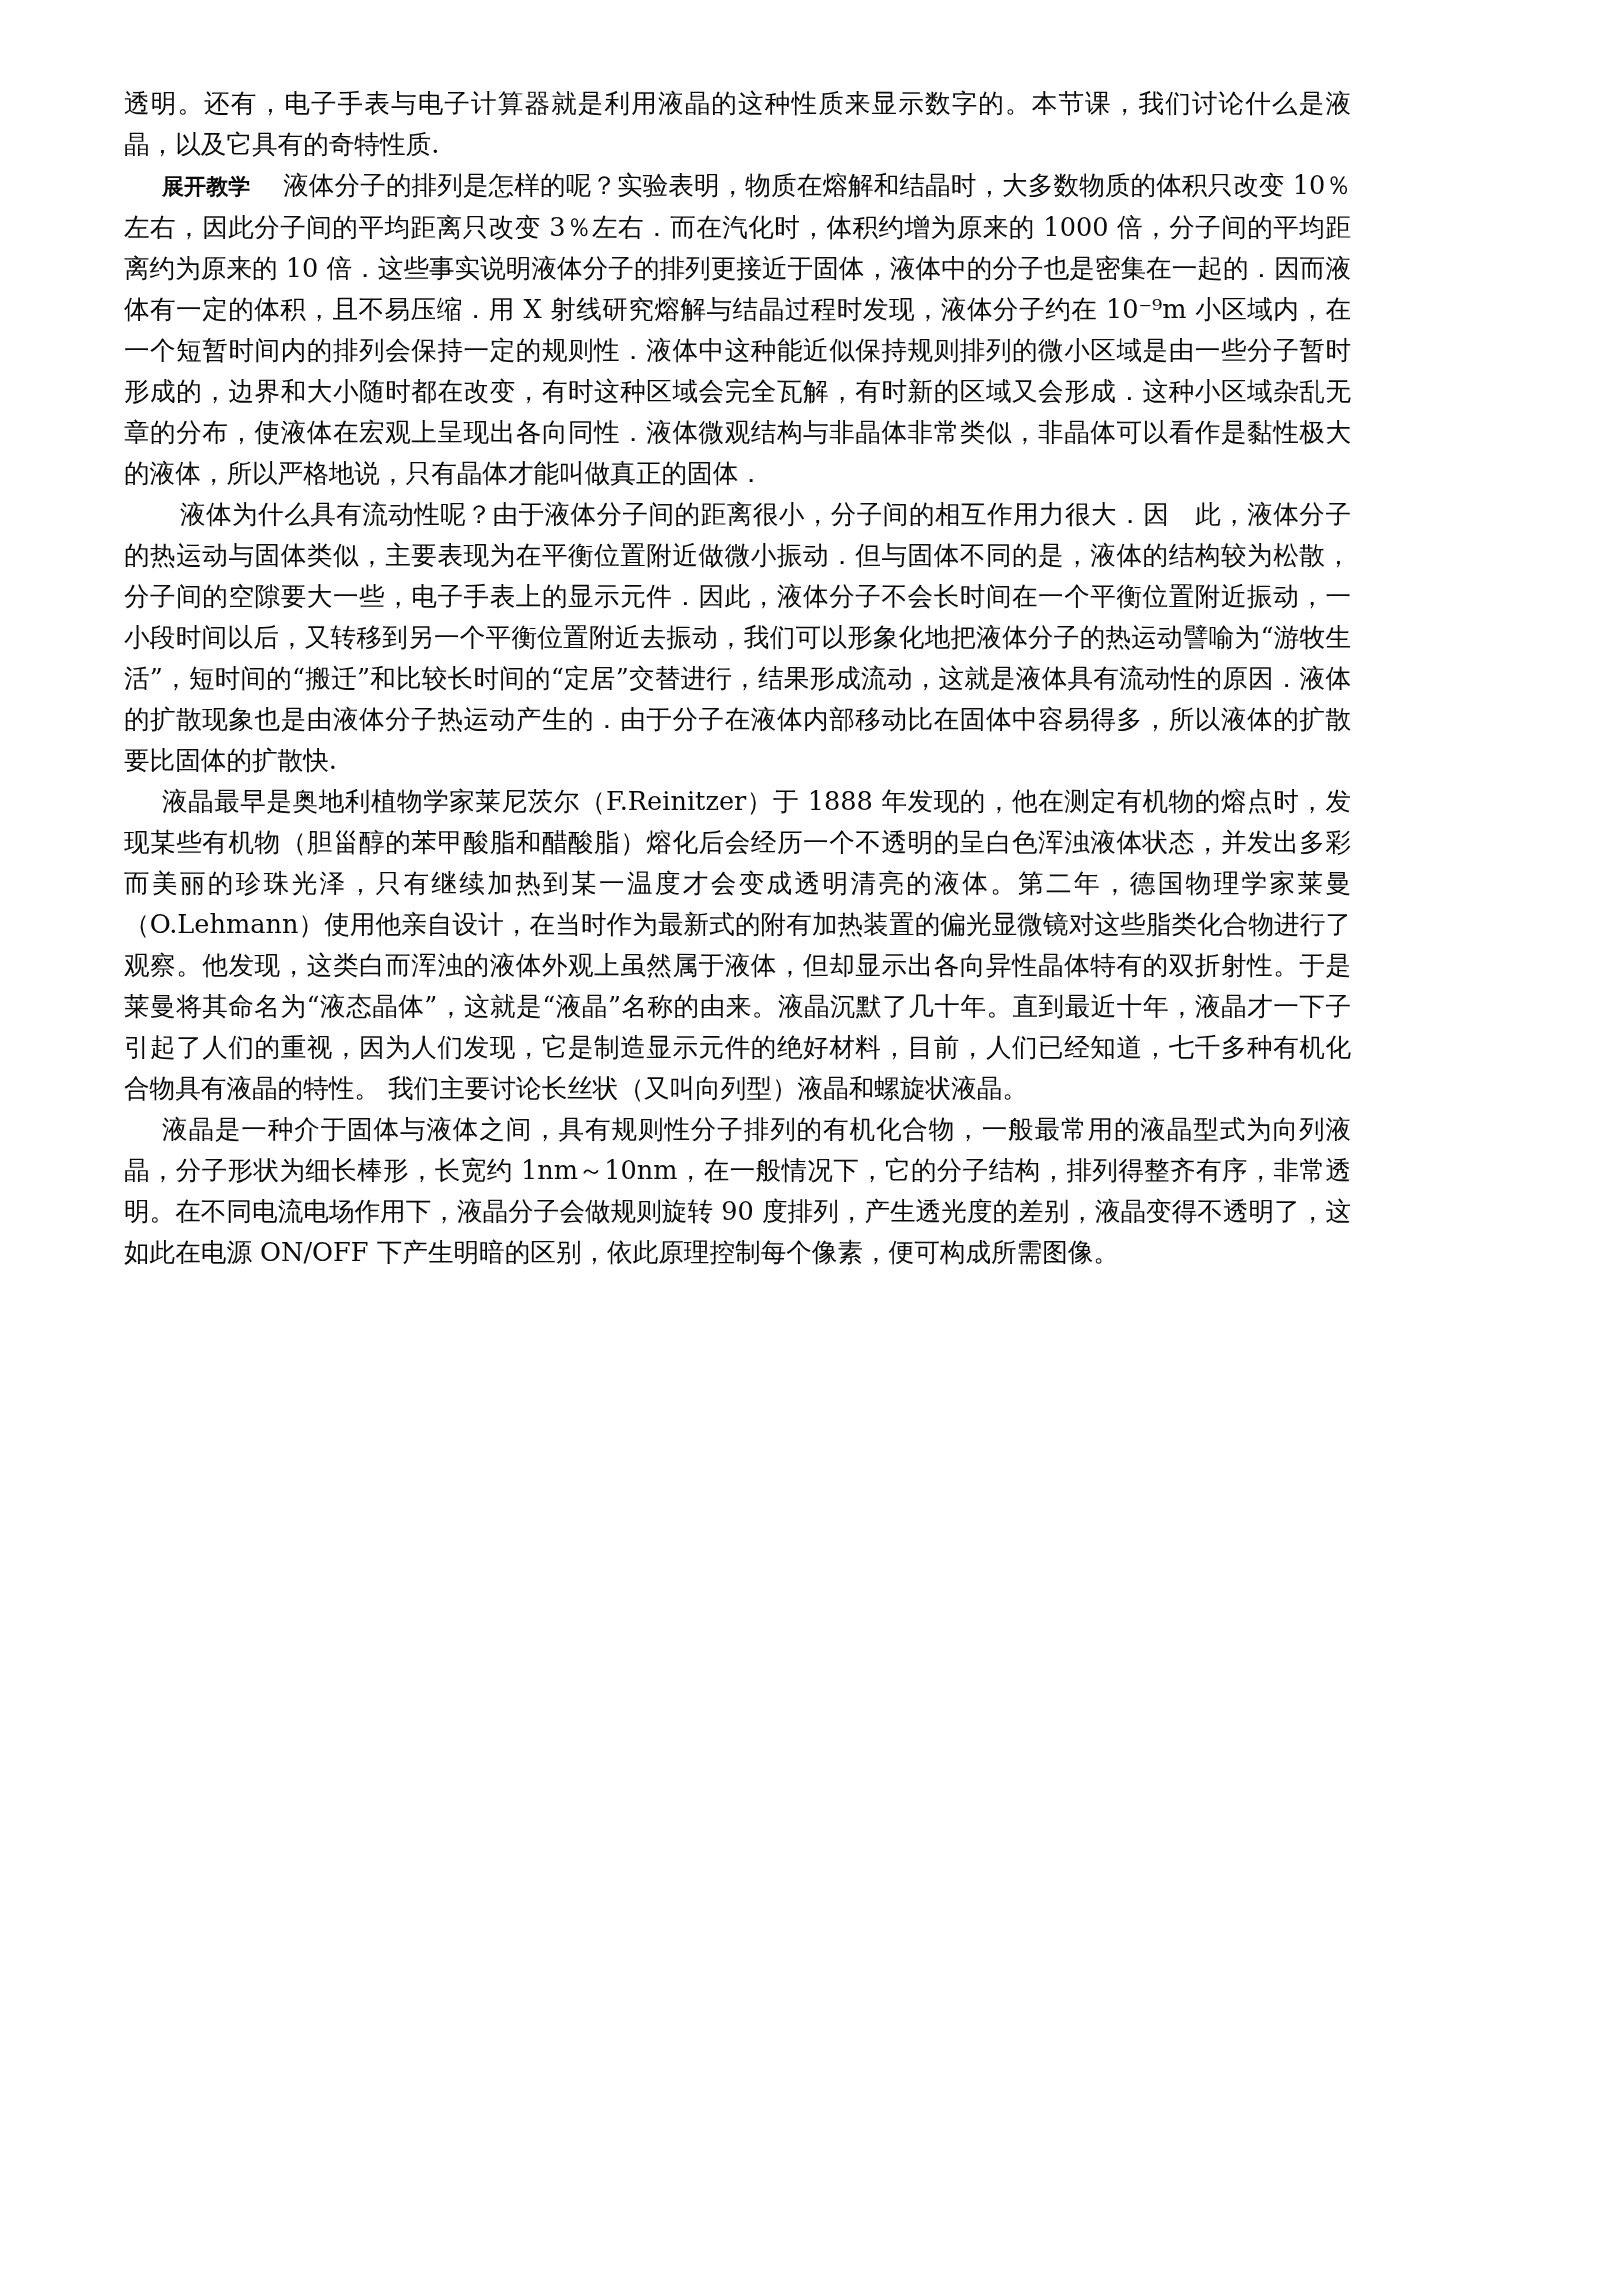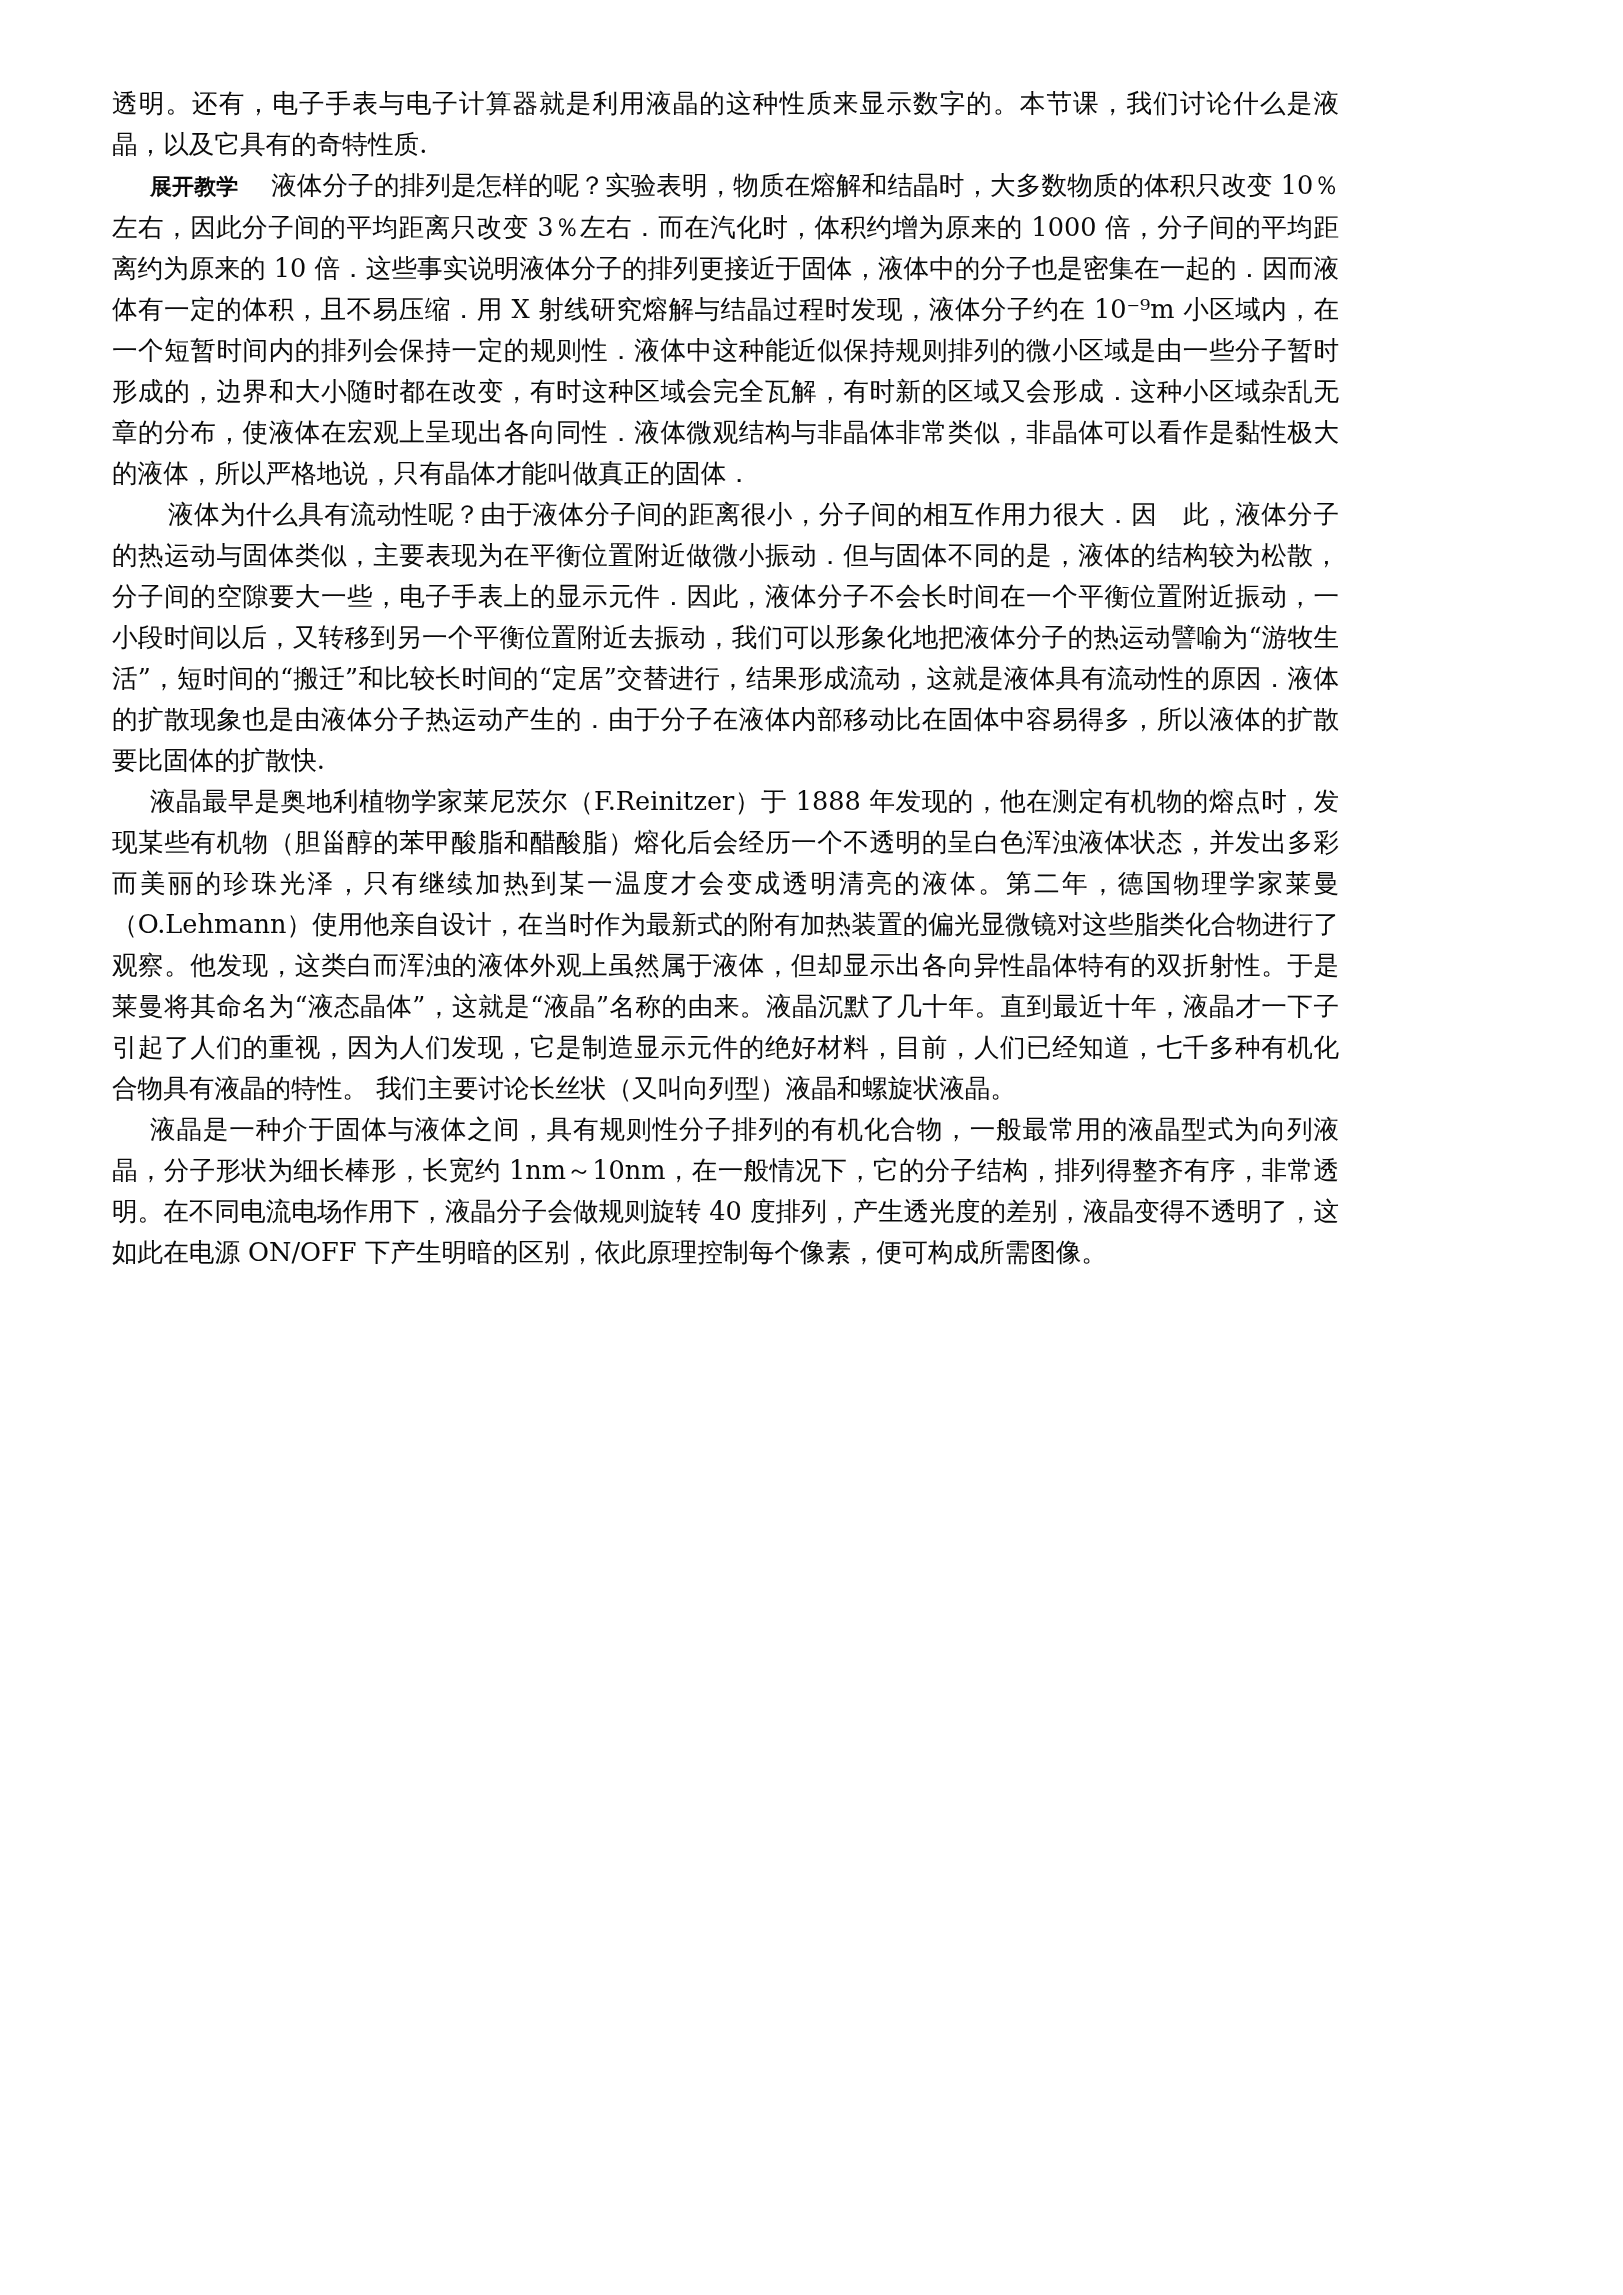--- a/index.html
+++ b/index.html
@@ -17,21 +17,21 @@
   }
   .page {
     position: relative;
     width: 1623px;
     height: 2295px;
     background: #ffffff;
     box-sizing: border-box;
   }
   .doc-body {
     position: absolute;
-    left: 112px;
+    left: 124px;
     top: 83px;
     width: 1227px;
   }
   p.para {
     margin: 0;
     font-size: 25.6px;
     line-height: 41px;
     text-align: justify;
     text-justify: inter-ideograph;
     letter-spacing: 0px;
@@ -59,19 +59,19 @@
   <div class="doc-body">
 
     <p class="para indent-1">透明。还有，电子手表与电子计算器就是利用液晶的这种性质来显示数字的。本节课，我们讨论什么是液晶，以及它具有的奇特性质.</p>
 
     <p class="para indent-2"><span class="bold-lead">展开教学</span><span>    液体分子的排列是怎样的呢？实验表明，物质在熔解和结晶时，大多数物质的体积只改变 10％左右，因此分子间的平均距离只改变 3％左右．而在汽化时，体积约增为原来的 1000 倍，分子间的平均距离约为原来的 10 倍．这些事实说明液体分子的排列更接近于固体，液体中的分子也是密集在一起的．因而液体有一定的体积，且不易压缩．用 X 射线研究熔解与结晶过程时发现，液体分子约在 10⁻⁹m 小区域内，在一个短暂时间内的排列会保持一定的规则性．液体中这种能近似保持规则排列的微小区域是由一些分子暂时形成的，边界和大小随时都在改变，有时这种区域会完全瓦解，有时新的区域又会形成．这种小区域杂乱无章的分布，使液体在宏观上呈现出各向同性．液体微观结构与非晶体非常类似，非晶体可以看作是黏性极大的液体，所以严格地说，只有晶体才能叫做真正的固体．</span></p>
 
     <p class="para indent-3">液体为什么具有流动性呢？由于液体分子间的距离很小，分子间的相互作用力很大．因　此，液体分子的热运动与固体类似，主要表现为在平衡位置附近做微小振动．但与固体不同的是，液体的结构较为松散，分子间的空隙要大一些，电子手表上的显示元件．因此，液体分子不会长时间在一个平衡位置附近振动，一小段时间以后，又转移到另一个平衡位置附近去振动，我们可以形象化地把液体分子的热运动譬喻为“游牧生活”，短时间的“搬迁”和比较长时间的“定居”交替进行，结果形成流动，这就是液体具有流动性的原因．液体的扩散现象也是由液体分子热运动产生的．由于分子在液体内部移动比在固体中容易得多，所以液体的扩散要比固体的扩散快.</p>
 
     <p class="para indent-2">液晶最早是奥地利植物学家莱尼茨尔（F.Reinitzer）于 1888 年发现的，他在测定有机物的熔点时，发现某些有机物（胆甾醇的苯甲酸脂和醋酸脂）熔化后会经历一个不透明的呈白色浑浊液体状态，并发出多彩而美丽的珍珠光泽，只有继续加热到某一温度才会变成透明清亮的液体。第二年，德国物理学家莱曼（O.Lehmann）使用他亲自设计，在当时作为最新式的附有加热装置的偏光显微镜对这些脂类化合物进行了观察。他发现，这类白而浑浊的液体外观上虽然属于液体，但却显示出各向异性晶体特有的双折射性。于是莱曼将其命名为“液态晶体”，这就是“液晶”名称的由来。液晶沉默了几十年。直到最近十年，液晶才一下子引起了人们的重视，因为人们发现，它是制造显示元件的绝好材料，目前，人们已经知道，七千多种有机化合物具有液晶的特性。 我们主要讨论长丝状（又叫向列型）液晶和螺旋状液晶。</p>
 
-    <p class="para indent-2">液晶是一种介于固体与液体之间，具有规则性分子排列的有机化合物，一般最常用的液晶型式为向列液晶，分子形状为细长棒形，长宽约 1nm～10nm，在一般情况下，它的分子结构，排列得整齐有序，非常透明。在不同电流电场作用下，液晶分子会做规则旋转 40 度排列，产生透光度的差别，液晶变得不透明了，这如此在电源 ON/OFF 下产生明暗的区别，依此原理控制每个像素，便可构成所需图像。</p>
+    <p class="para indent-2">液晶是一种介于固体与液体之间，具有规则性分子排列的有机化合物，一般最常用的液晶型式为向列液晶，分子形状为细长棒形，长宽约 1nm～10nm，在一般情况下，它的分子结构，排列得整齐有序，非常透明。在不同电流电场作用下，液晶分子会做规则旋转 90 度排列，产生透光度的差别，液晶变得不透明了，这如此在电源 ON/OFF 下产生明暗的区别，依此原理控制每个像素，便可构成所需图像。</p>
 
 
 
   </div>
 </div>
 
 
 </body></html>

